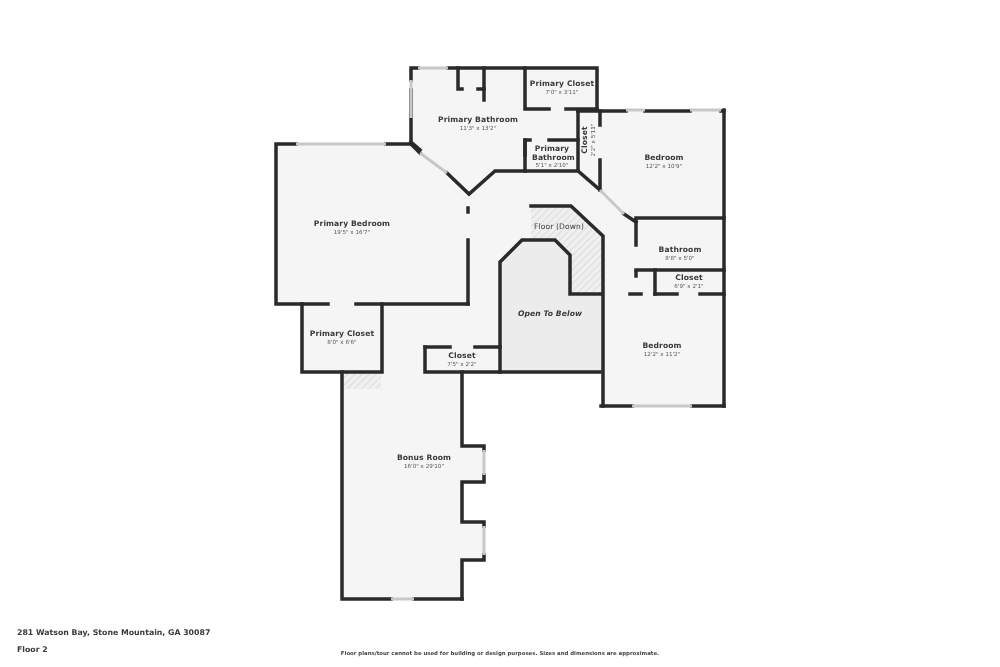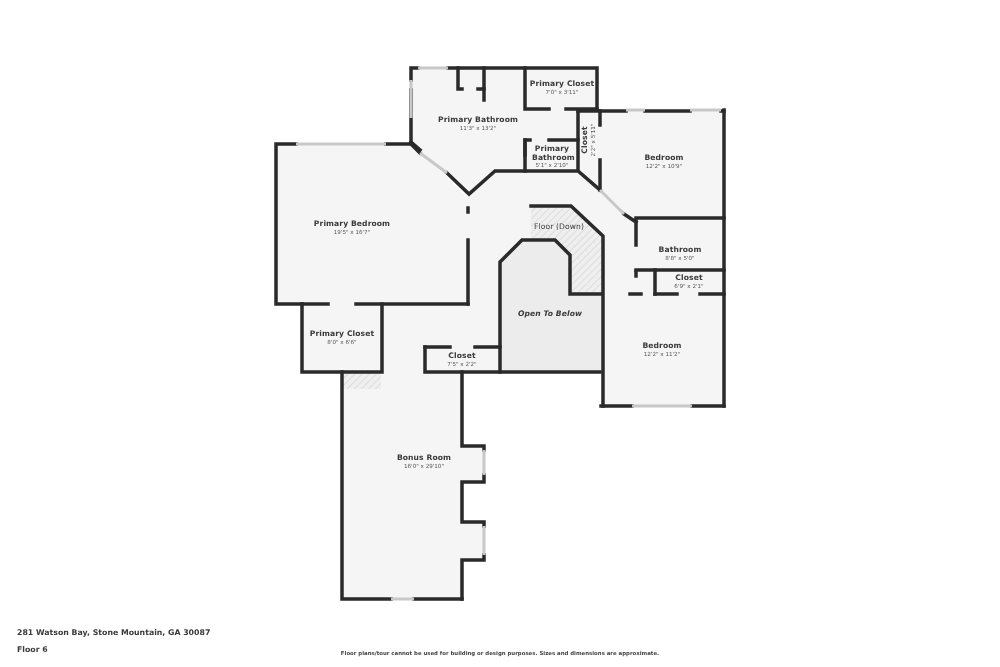--- a/index.html
+++ b/index.html
@@ -185,14 +185,14 @@
 <div class="lbl" style="left:662px;top:350px;">
   <div class="name">Bedroom</div>
   <div class="dim">12'2" x 11'2"</div>
 </div>
 <div class="lbl" style="left:424px;top:462px;">
   <div class="name">Bonus Room</div>
   <div class="dim">16'0" x 29'10"</div>
 </div>
 
 <div class="footer-addr">281 Watson Bay, Stone Mountain, GA 30087</div>
-<div class="footer-floor">Floor 6</div>
+<div class="footer-floor">Floor 2</div>
 <div class="disclaimer">Floor plans/tour cannot be used for building or design purposes. Sizes and dimensions are approximate.</div>
 
 </body></html>

